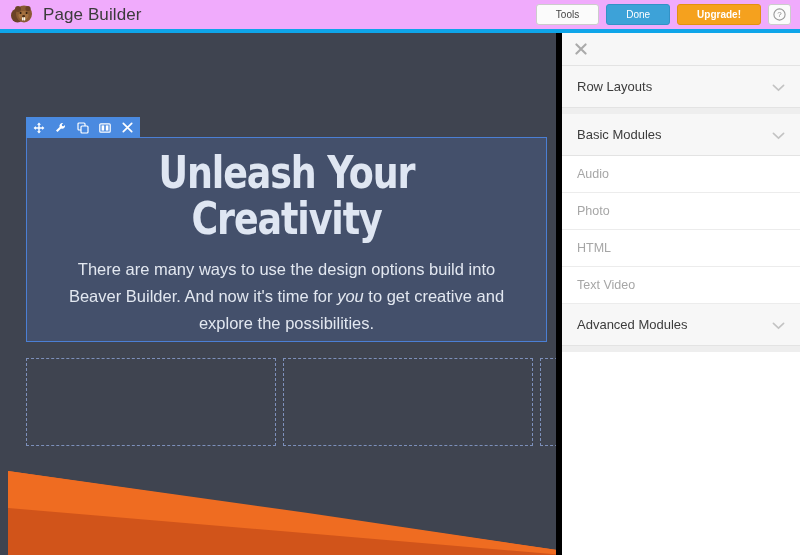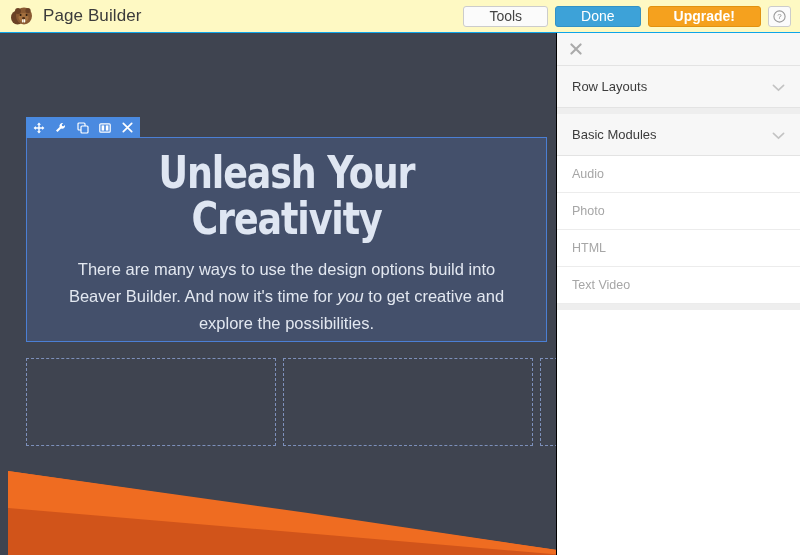--- a/index.html
+++ b/index.html
@@ -7,38 +7,38 @@
     width: 800px; height: 555px;
     font-family: "Liberation Sans", sans-serif;
     overflow: hidden;
     background: #3f4450;
   }
 
   
   #topbar {
     position: absolute; top: 0; left: 0;
     width: 800px; height: 33px;
-    background: #fef9c3;
-    border-bottom: 1px solid #0ea5e9;
+    background: #f0abfc;
+    border-bottom: 4px solid #0ea5e9;
     display: flex; align-items: center;
   }
   #brand { display: flex; align-items: center; padding-left: 9px; }
   #beaver { width: 25px; height: 25px; position: relative; }
   #app-title {
     font-size: 17px; color: #3b3b3b;
     margin-left: 9px; letter-spacing: .1px;
   }
   #topbar-actions {
     margin-left: auto; display: flex; align-items: center;
     gap: 7px; padding-right: 9px;
   }
   .btn {
-    height: 21px; border-radius: 3px; font-size: 14px;
+    height: 21px; border-radius: 3px; font-size: 10px;
     display: flex; align-items: center; justify-content: center;
-    padding: 0 25px; cursor: pointer; line-height: 1;
+    padding: 0 19px; cursor: pointer; line-height: 1;
     border: 1px solid transparent; white-space: nowrap;
   }
   .btn-light {
     background: #fbfbfb; border-color: #ccc; color: #444;
   }
   .btn-primary { background: #3da2d8; border-color: #3392c6; color: #fff; }
   .btn-warn { background: #f5a11e; border-color: #e2920f; color: #fff; font-weight: bold; }
   .btn-help {
     width: 23px; padding: 0; background: #fbfbfb;
     border-color: #ccc; color: #888; font-size: 12px;
@@ -94,21 +94,21 @@
   #col-3 { left: 532px; width: 250px; }
 
   
   #wave { position: absolute; left: 0; bottom: 0; width: 556px; height: 130px; }
 
   
   #sidebar {
     position: absolute; top: 33px; right: 0;
     width: 244px; height: 522px;
     background: #fff;
-    border-left: 1px solid #000000;
+    border-left: 6px solid #000000;
   }
   #panel-head {
     height: 33px; background: #f7f7f7;
     border-bottom: 1px solid #e3e3e3;
     display: flex; align-items: center; padding-left: 13px;
   }
   .sec-head {
     height: 42px; background: #f7f7f7;
     border-bottom: 1px solid #e3e3e3;
     display: flex; align-items: center;
@@ -248,16 +248,24 @@
   <div class="mod-item">
     <span class="label">Photo</span>
   </div>
   <div class="mod-item">
     <span class="label">HTML</span>
   </div>
   <div class="mod-item">
     <span class="label">Text Video</span>
   </div>
 
+  <div class="sec-head">
+    <span class="label">Advanced Modules</span>
+    <span class="chev">
+      <svg width="13" height="8" viewBox="0 0 13 8">
+        <path d="M1.4 1.4 L6.5 6.2 L11.6 1.4" fill="none" stroke="#c3c3c3" stroke-width="1.6" stroke-linecap="round"></path>
+      </svg>
+    </span>
+  </div>
 
 
   <div class="sep-gap"></div>
 </div>
 
 </body></html>

